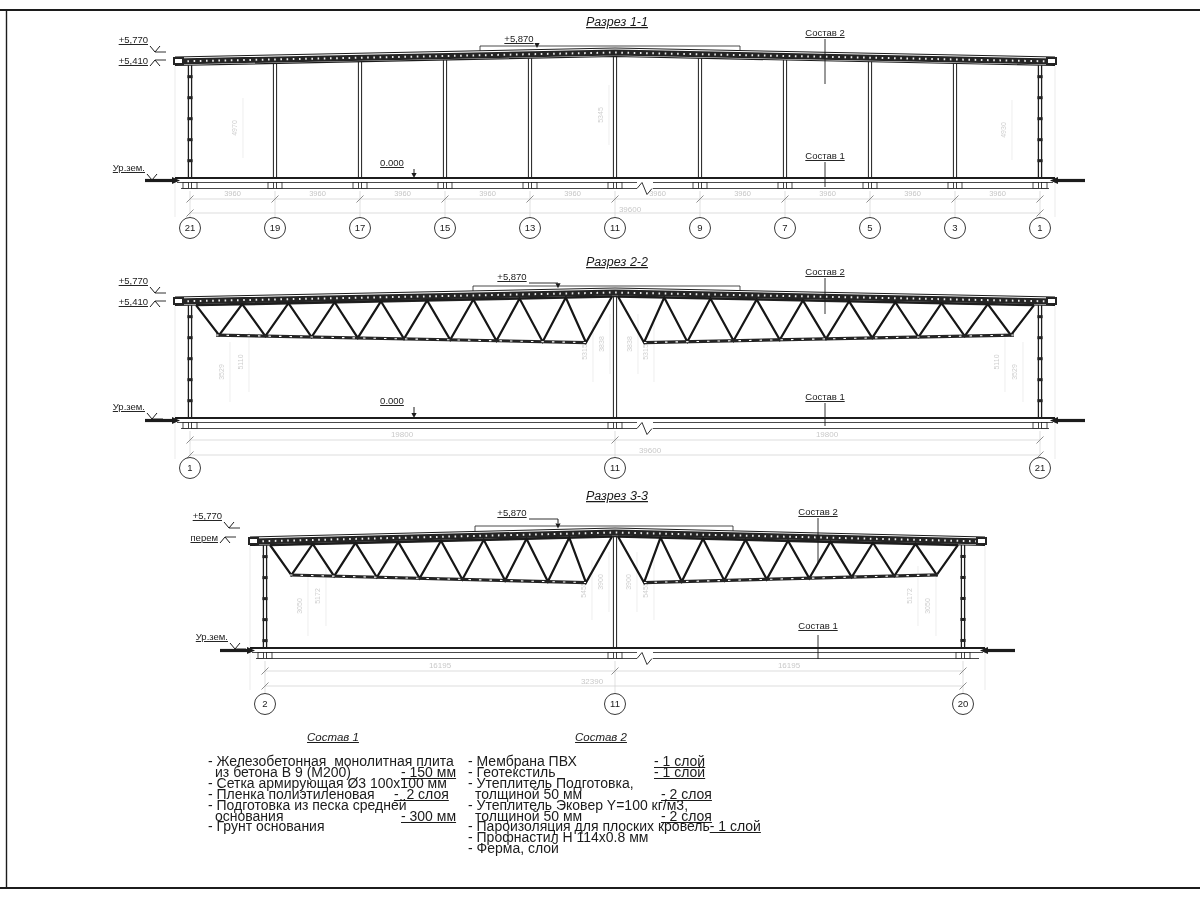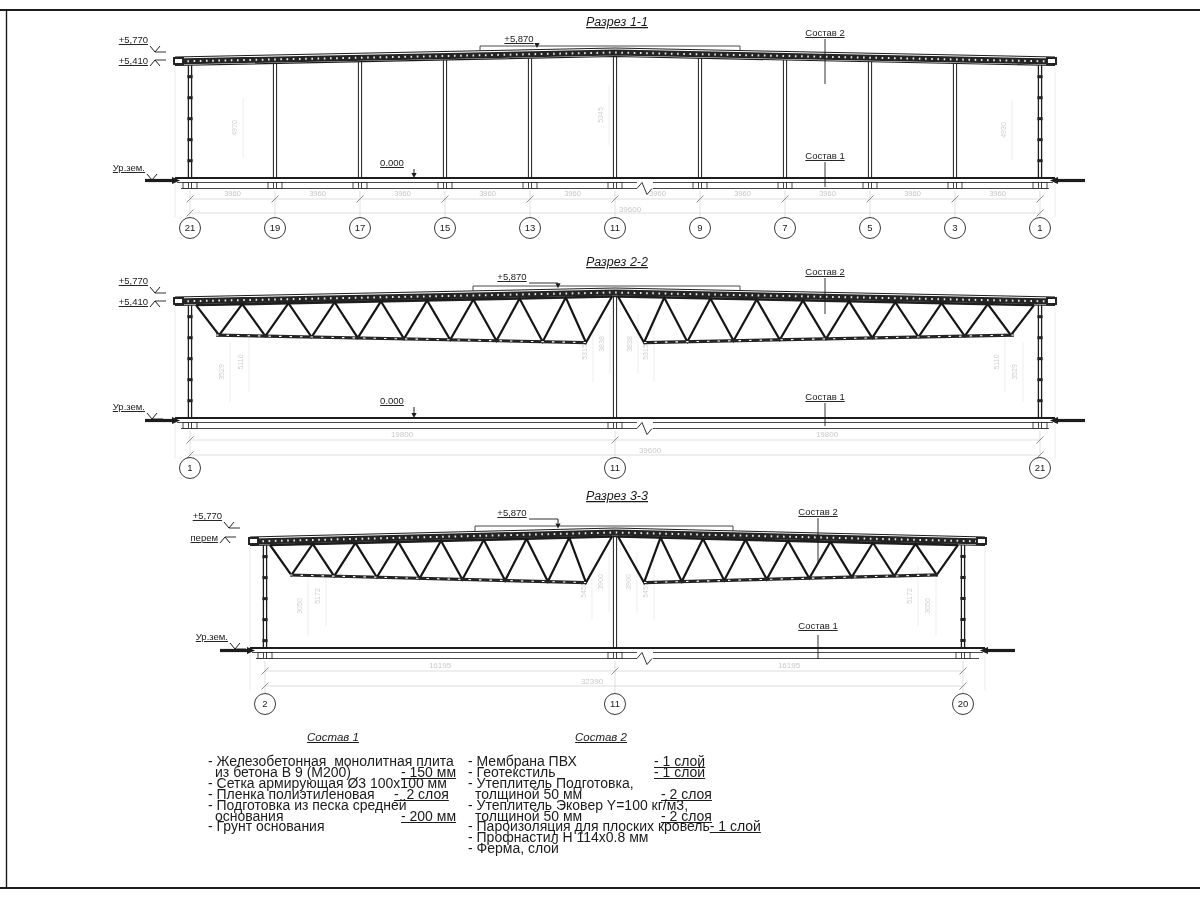--- a/index.html
+++ b/index.html
@@ -503,21 +503,21 @@
           <div class="lrow">
             <div class="lt">- Пленка полиэтиленовая</div>
             <div class="lq">-  2 слоя</div>
           </div>
           <div class="lrow">
             <div class="lt">- Подготовка из песка средней</div>
             <div class="lq"></div>
           </div>
           <div class="lrow">
             <div class="lt ind">основания</div>
-            <div class="lq">- 200 мм</div>
+            <div class="lq">- 300 мм</div>
           </div>
           <div class="lrow">
             <div class="lt">- Грунт основания</div>
             <div class="lq"></div>
           </div>
         </div>
     </div>
     <div class="comp" id="comp2" style="left:468px;width:266px;">
       <div class="comp-title">Состав 2</div>
       <div id="comp2-lines">

